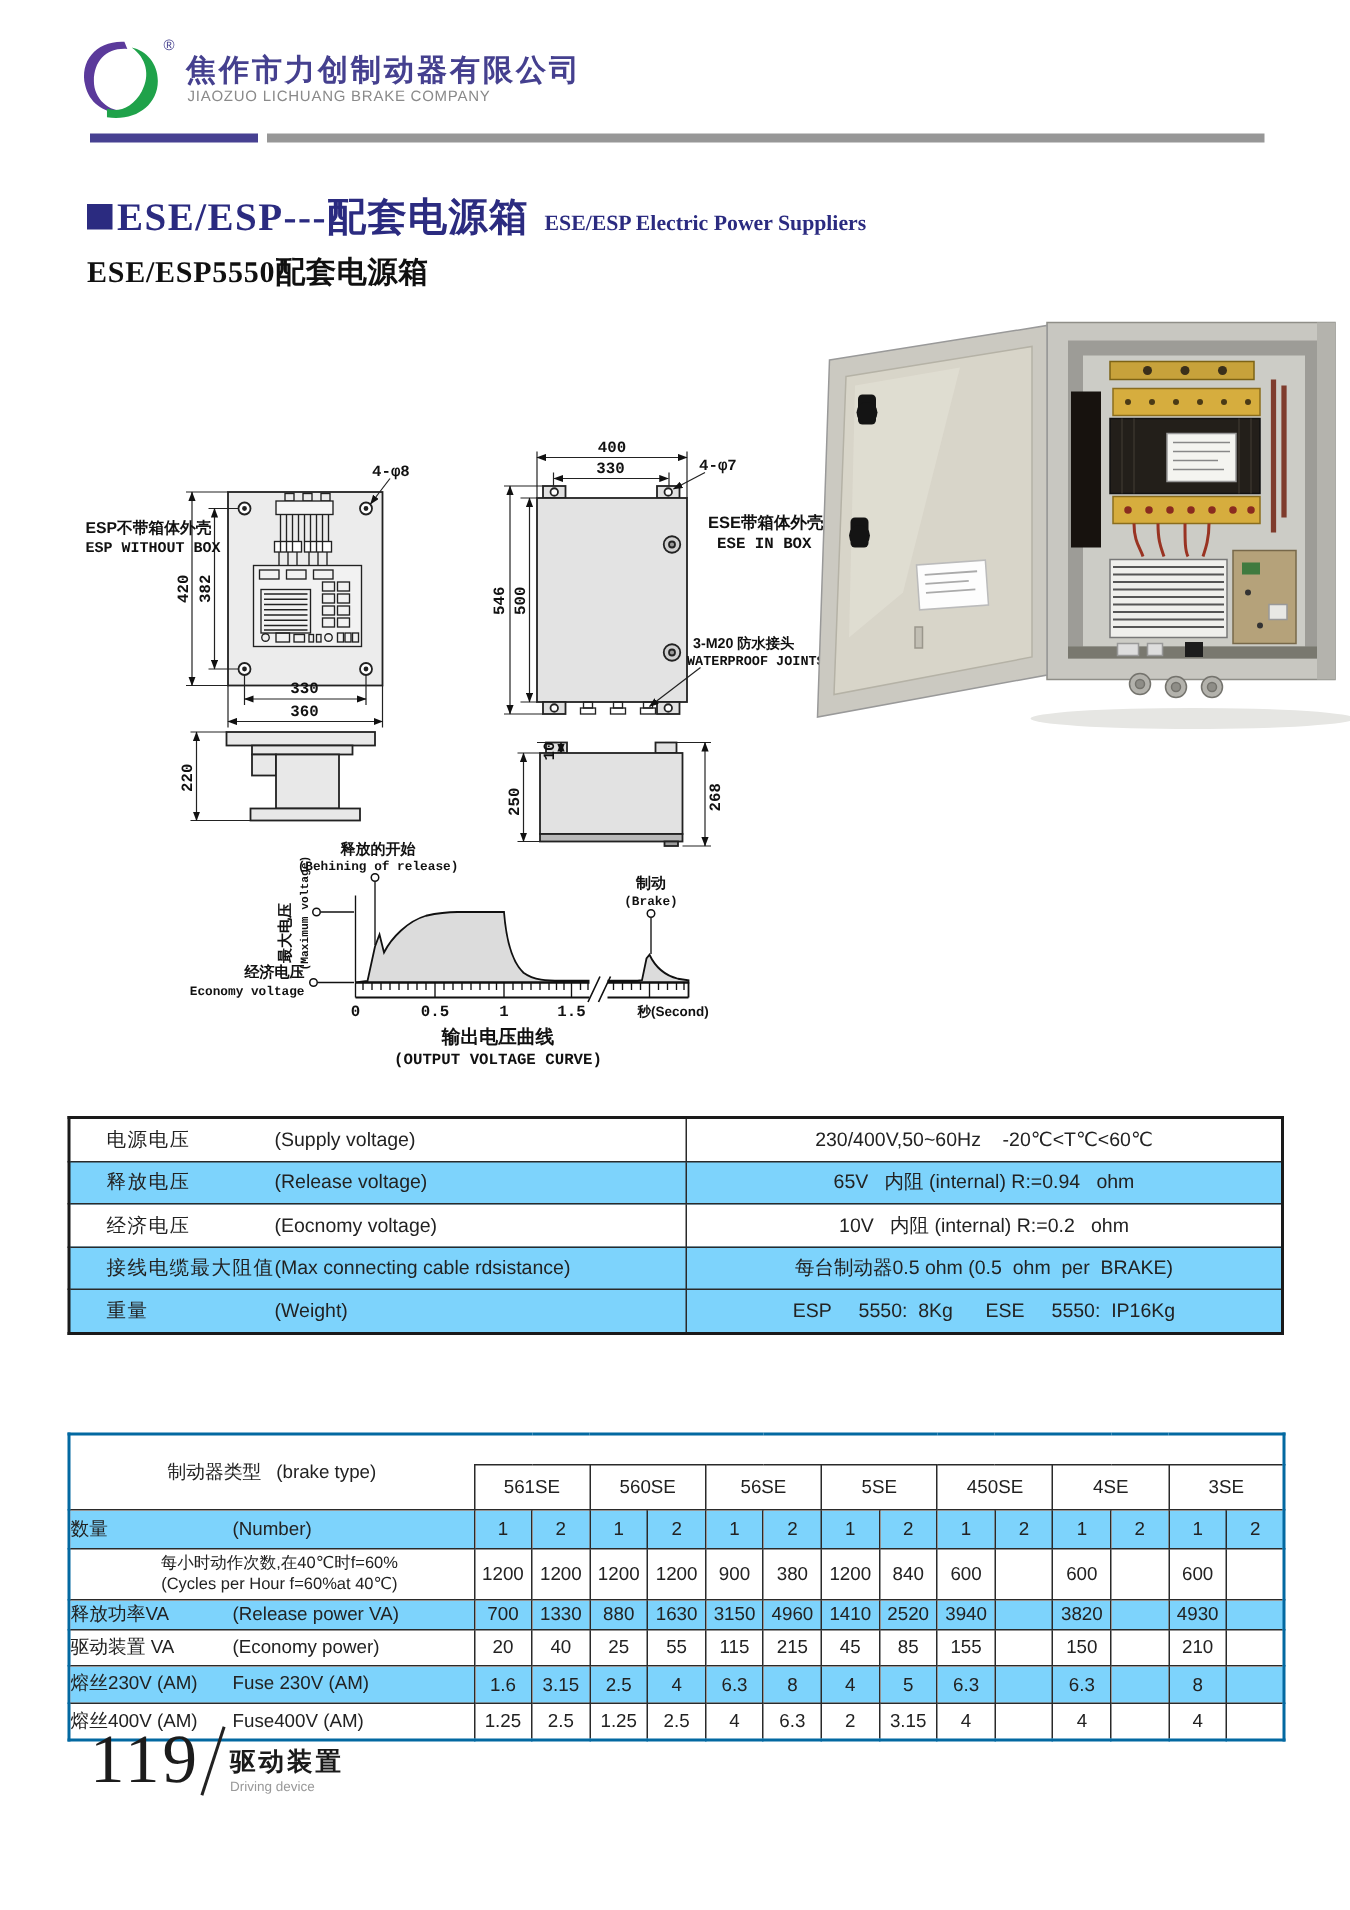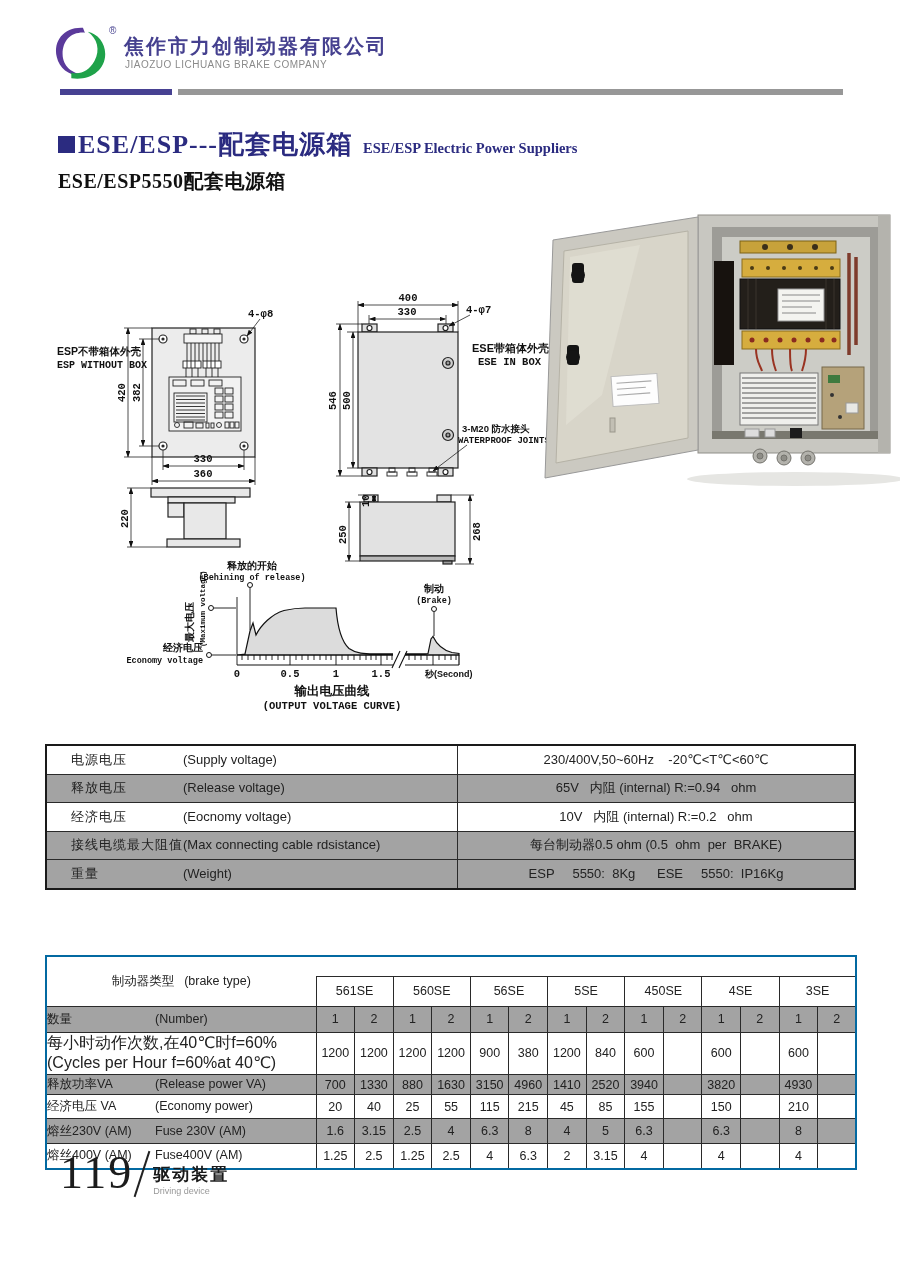--- a/index.html
+++ b/index.html
@@ -30,30 +30,30 @@
   svg text.dim{font-family:"Liberation Mono","DejaVu Sans Mono",monospace;font-weight:bold;font-size:10.5px;}
   svg text.cnl{font-weight:bold;}
 
   
   .spec{position:absolute;left:45px;top:744px;width:811px;border-collapse:collapse;
         border:2px solid #1a1a1a;font-size:13px;color:#222;}
   .spec td{border:1.5px solid #2a2a2a;height:27.5px;padding:0;}
   .spec td.l{width:410px;text-align:left;}
   .spec .cn{display:inline-block;min-width:112px;padding-left:24px;letter-spacing:1px;}
   .spec td.v{text-align:center;white-space:pre;}
-  .shade{background:#a3a3a3;border-radius:14px;}
+  .shade{background:#7dd3fc;border-radius:14px;}
 
   
   .bt{position:absolute;left:45px;top:955px;width:811px;border-collapse:collapse;
       border:2px solid #0369a1;font-size:12.5px;color:#222;table-layout:fixed;}
   .bt td{border:1.5px solid #2a2a2a;text-align:center;padding:0;overflow:hidden;}
   .bt td.nb,.bt td.hdr-label{border:none;}
   .bt td.lbl{text-align:left;white-space:nowrap;}
   .bt .lcn{display:inline-block;min-width:108px;}
-  .bt td.two{text-align:left;font-size:16px;line-height:1.3;white-space:nowrap;}
+  .bt td.two{text-align:center;padding-left:10px;font-size:11px;line-height:1.3;white-space:nowrap;}
 
   
   .footer{position:absolute;left:60px;top:1150px;display:flex;align-items:flex-start;}
   .pagenum{font-family:"Liberation Serif","DejaVu Serif",serif;font-size:46px;line-height:1;
            color:#1c1c1c;letter-spacing:2px;}
   .slash{width:2px;height:48px;background:#222;transform:rotate(18deg);margin:0 10px 0 8px;}
   .sect-cn{font-size:17px;font-weight:bold;letter-spacing:2px;margin-top:13px;color:#1a1a1a;}
   .sect-en{font-size:9px;color:#999;}
 </style>
 </head>
@@ -464,21 +464,21 @@
           <td>1410</td>
           <td>2520</td>
           <td>3940</td>
           <td></td>
           <td>3820</td>
           <td></td>
           <td>4930</td>
           <td></td>
         </tr>
         <tr style="height: 24px;">
-          <td class="lbl"><span class="lcn">经济电压 VA</span><span>(Economy power)</span></td>
+          <td class="lbl"><span class="lcn">驱动装置 VA</span><span>(Economy power)</span></td>
           <td>20</td>
           <td>40</td>
           <td>25</td>
           <td>55</td>
           <td>115</td>
           <td>215</td>
           <td>45</td>
           <td>85</td>
           <td>155</td>
           <td></td>

